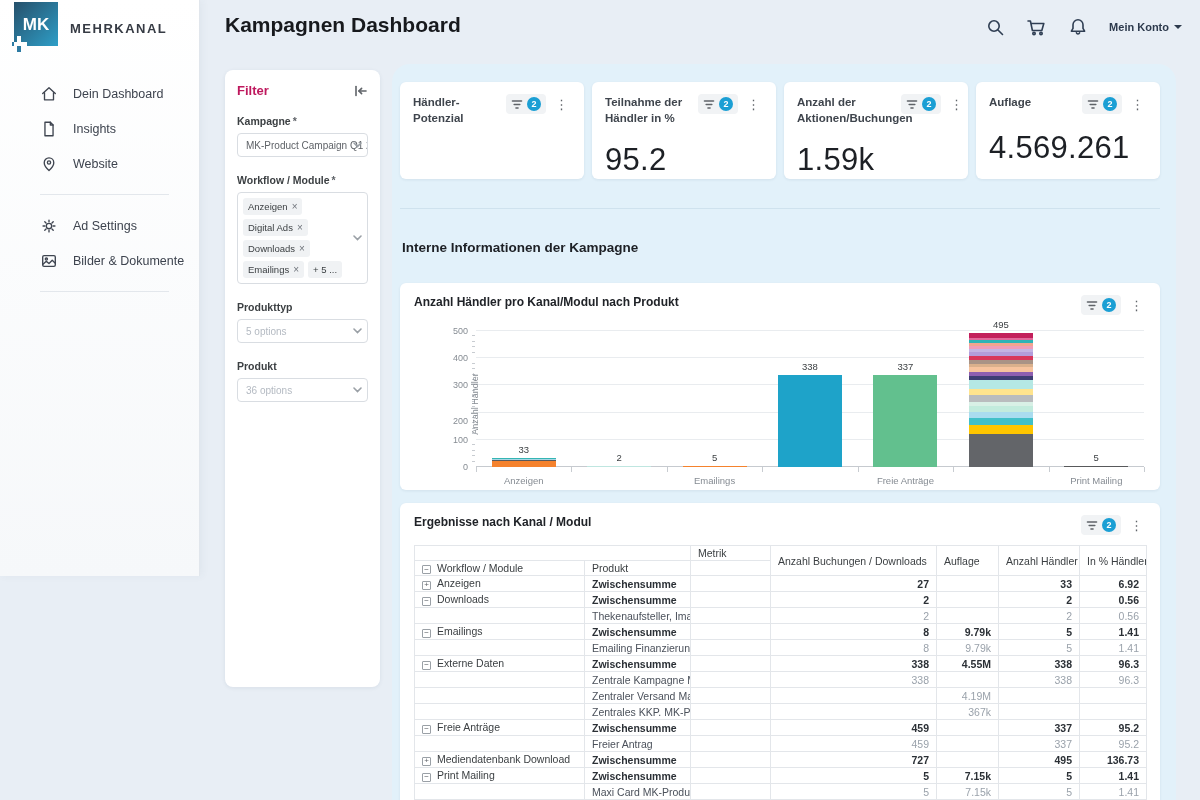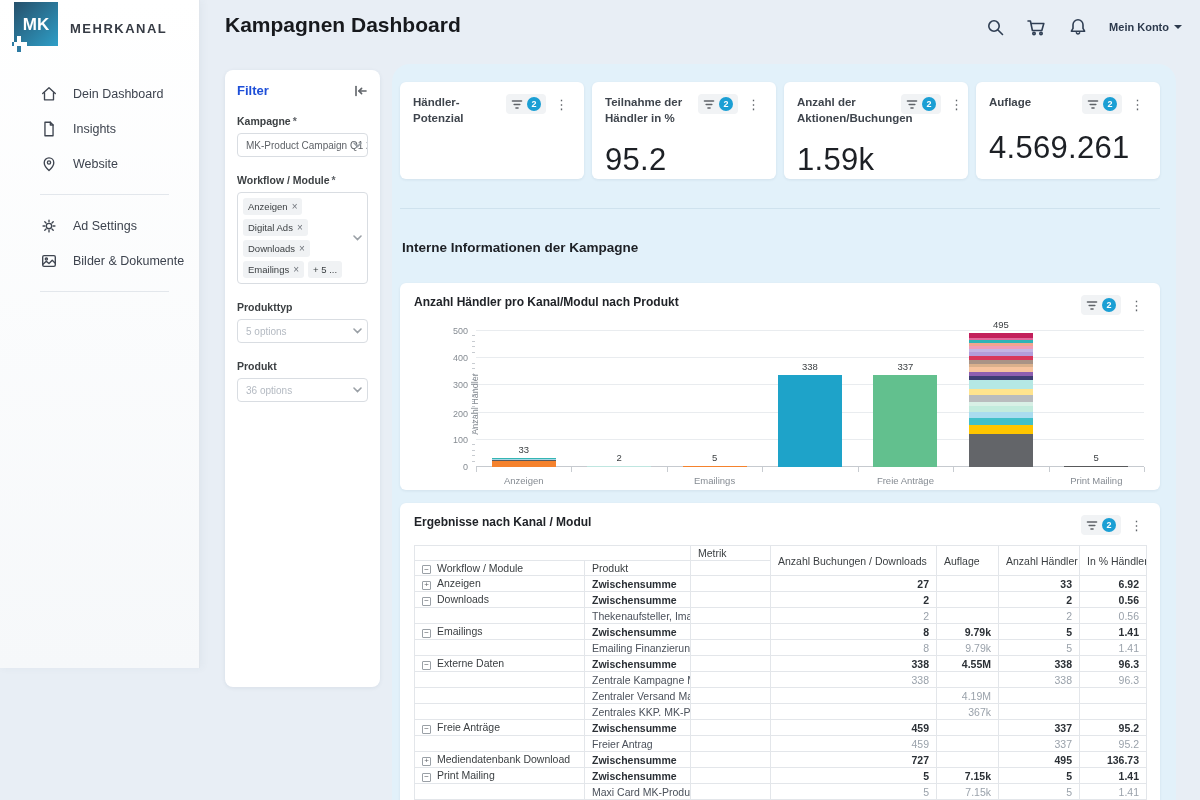--- a/index.html
+++ b/index.html
@@ -1,21 +1,21 @@
 <!DOCTYPE html>
 <html><head>
 <meta charset="utf-8">
 <style>
   * { margin:0; padding:0; box-sizing:border-box; }
   html,body { width:1200px; height:800px; overflow:hidden; }
   body { font-family:"Liberation Sans", sans-serif; background:#e8eef5; color:#2b3036; }
   .root { position:relative; width:1200px; height:800px; }
 
   
-  .sidebar { position:absolute; left:0; top:0; width:200px; height:668px;
+  .sidebar { position:absolute; left:0; top:0; width:200px; height:576px;
     background:linear-gradient(180deg,#ffffff 0%,#f6f8fa 100%);
     border-right:1px solid #e1e6ec; box-shadow:2px 0 8px rgba(50,70,100,.05); z-index:5; }
   .logo-row { position:relative; height:64px; }
   .logo-row svg { position:absolute; left:12px; top:0; }
   .brand-name { position:absolute; left:70px; top:21px; font-size:13px; font-weight:700;
     letter-spacing:1.5px; color:#363b44; }
   .nav { margin-top:12px;padding-left:10px; }
   .nav-item { display:flex; align-items:center; gap:15px; height:35px; padding-left:30px;
     font-size:12.5px; color:#3d434e; cursor:pointer; }
   .nav-item svg { flex:0 0 auto; }
@@ -25,21 +25,21 @@
   .page-title { position:absolute; left:225px; top:13px; font-size:21px; font-weight:700; color:#17191d; }
   .topbar-icons { position:absolute; right:18px; top:17px; display:flex; align-items:center; gap:21px; }
   .tb-icon { cursor:pointer; display:flex; }
   .account { display:flex; align-items:center; gap:5px; font-size:11px; font-weight:700;
     color:#2d3a4d; cursor:pointer; }
 
   
   .filter-card { position:absolute; left:225px; top:70px; width:155px; height:617px;
     background:#ffffff; border-radius:8px; box-shadow:0 1px 4px rgba(30,50,80,.08); padding:13px 12px; z-index:4; }
   .filter-head { display:flex; justify-content:space-between; align-items:center; }
-  .filter-title { font-size:13px; font-weight:700; color:#1d4ed8; }
+  .filter-title { font-size:13px; font-weight:700; color:#be185d; }
   .filter-collapse { cursor:pointer; display:flex; }
   .f-label { font-size:10.5px; font-weight:700; color:#3c4043; margin:17px 0 6px 0; }
   .f-label .req { color:#5f6368; margin-left:2px; }
   .f-select { position:relative; border:1px solid #d9dde2; border-radius:4px; height:24px;
     display:flex; align-items:center; padding:0 18px 0 8px; font-size:10px; color:#5f6368;
     background:#fff; cursor:pointer; white-space:nowrap; overflow:hidden; }
   .f-select.placeholder { color:#b4bac2; }
   .f-select .chev, .f-multi .chev { position:absolute; right:5px; top:50%; transform:translateY(-50%); }
   .f-multi { position:relative; border:1px solid #d9dde2; border-radius:4px; padding:5px 16px 5px 5px;
     display:flex; flex-wrap:wrap; gap:4px; background:#fff; cursor:pointer; }
@@ -353,21 +353,21 @@
           <span class="kebab">⋮</span>
         </span>
       </div>
       <div class="chart-wrap">
         <div class="plot" id="plot">
             <div class="gridline base" style="bottom: 0px;"></div>
             <span class="ytick-label" style="bottom: 0px;">0</span>
             <div class="gridline" style="bottom: 27.2px;"></div>
             <span class="ytick-label" style="bottom: 27.2px;">100</span>
             <div class="gridline" style="bottom: 54.4px;"></div>
-            <span class="ytick-label" style="bottom: 53px; margin-left: 48px;">200</span>
+            <span class="ytick-label" style="bottom: 46px; margin-left: 48px;">200</span>
             <div class="gridline" style="bottom: 81.6px;"></div>
             <span class="ytick-label" style="bottom: 81.6px;">300</span>
             <div class="gridline" style="bottom: 108.8px;"></div>
             <span class="ytick-label" style="bottom: 108.8px;">400</span>
             <div class="gridline" style="bottom: 136px;"></div>
             <span class="ytick-label" style="bottom: 136px;">500</span>
             <div class="minor-tick" style="bottom: 5.44px;"></div>
             <div class="minor-tick" style="bottom: 10.88px;"></div>
             <div class="minor-tick" style="bottom: 16.32px;"></div>
             <div class="minor-tick" style="bottom: 21.76px;"></div>

